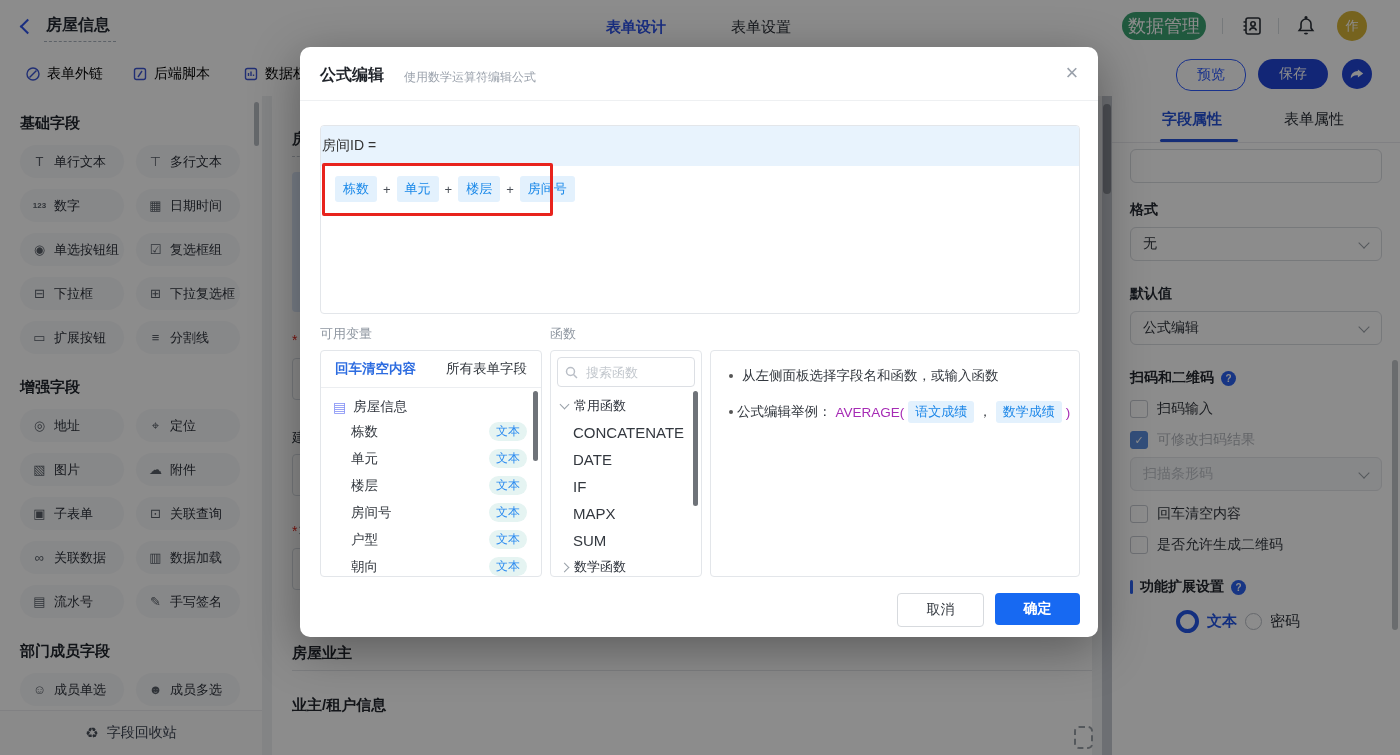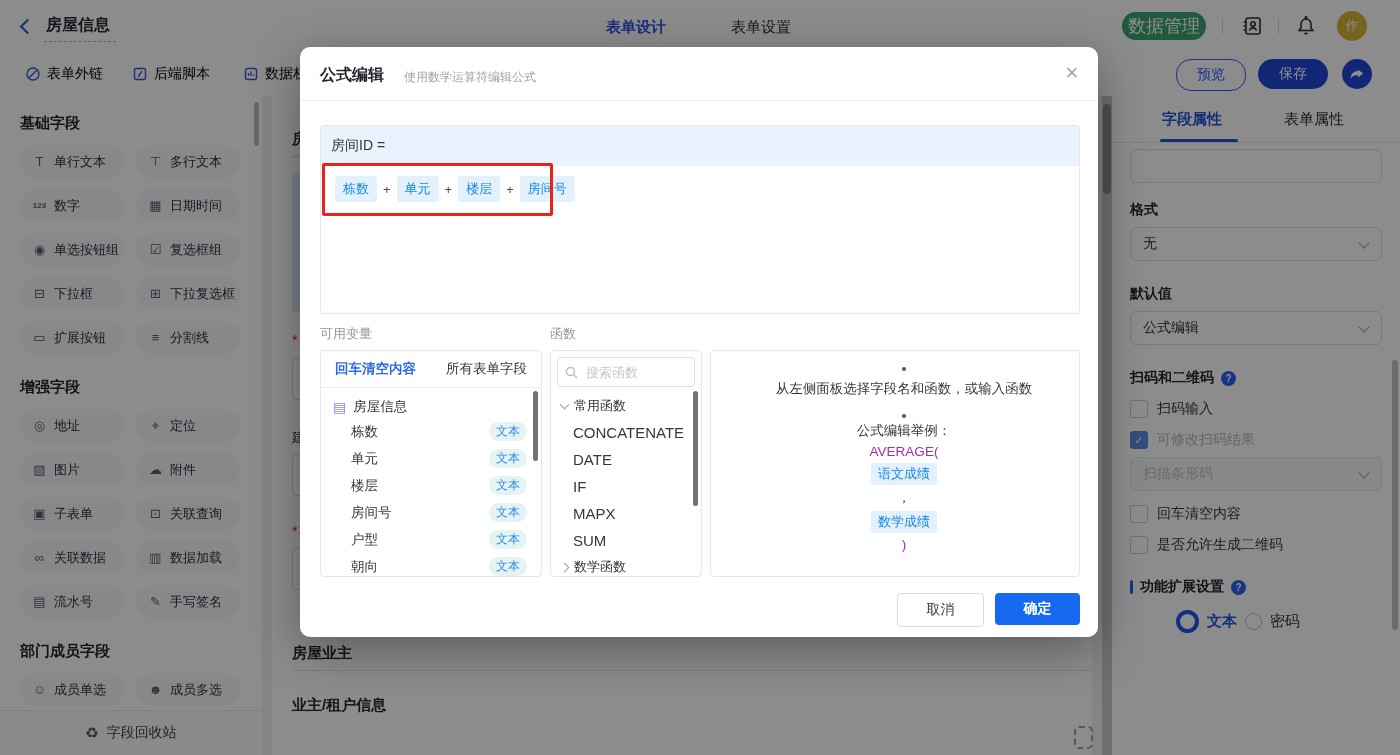--- a/index.html
+++ b/index.html
@@ -88,21 +88,21 @@
 
   
   .dim{position:absolute;left:0;top:0;width:1400px;height:755px;background:rgba(0,0,0,0.45);z-index:5;}
   .modal{position:absolute;left:300px;top:47px;width:798px;height:590px;background:#fff;border-radius:10px;box-shadow:0 12px 48px rgba(0,0,0,.35);z-index:10;}
   .m-title{position:absolute;left:20px;top:18px;font-size:16px;font-weight:700;color:#1f2329;}
   .m-sub{position:absolute;left:104px;top:22px;font-size:12px;color:#9ca3ad;}
   .m-close{position:absolute;left:756px;top:10px;width:32px;height:32px;font-size:22px;color:#9aa1ab;display:flex;align-items:center;justify-content:center;cursor:pointer;}
   .m-hdr-line{position:absolute;left:0;top:53px;width:798px;border-top:1px solid #eef0f2;}
 
   .f-box{position:absolute;left:20px;top:78px;width:758px;height:187px;border:1px solid #e3e6ea;border-radius:4px;overflow:hidden;}
-  .f-band{height:40px;background:#e8f3fd;display:flex;align-items:center;padding:0 10px;font-size:14px;color:#333;}
+  .f-band{height:40px;background:#e8f3fd;display:flex;align-items:center;padding:0 1px;font-size:14px;color:#333;}
   .tok-row{position:absolute;left:14px;top:50px;display:flex;align-items:center;gap:6px;}
   .tok{background:#e3f1fd;color:#1787e8;font-size:13px;padding:4px 8px;border-radius:3px;cursor:pointer;}
   .op{color:#4a4f57;font-size:13px;}
   .red-box{position:absolute;left:1px;top:37px;width:225px;height:47px;border:3px solid #e8231d;border-radius:2px;pointer-events:none;}
 
   .m-caption{position:absolute;top:278px;font-size:13px;color:#8f97a1;}
   .vbox{position:absolute;left:20px;top:303px;width:220px;height:225px;border:1px solid #e3e6ea;border-radius:4px;overflow:hidden;}
   .v-tabs{height:36px;border-bottom:1px solid #eceef1;display:flex;align-items:center;justify-content:space-between;padding:0 14px;font-size:13.5px;}
   .v-tab-cur{color:#2d6ce0;font-weight:600;cursor:pointer;}
   .v-tab-all{color:#33383f;cursor:pointer;font-family:Liberation Serif, serif;}
@@ -118,21 +118,21 @@
   .fn-search input{position:absolute;left:26px;top:0;width:110px;height:26px;border:none;outline:none;font-size:13px;color:#333;font-family:inherit;background:transparent;}
   .fn-search input::placeholder{color:#c2c7cd;}
   .sic{position:absolute;left:7px;top:7px;}
   .fn-group{display:flex;align-items:center;gap:6px;padding:4px 10px;font-size:13px;color:#2c313a;cursor:pointer;}
   .chev-d{width:6px;height:6px;border-right:1.5px solid #98a0a8;border-bottom:1.5px solid #98a0a8;transform:rotate(45deg);margin-top:-3px;}
   .chev-r{width:6px;height:6px;border-right:1.5px solid #98a0a8;border-bottom:1.5px solid #98a0a8;transform:rotate(-45deg);}
   .fn-item{padding:5px 10px 5px 22px;font-size:15px;color:#33383f;cursor:pointer;}
   .fn-thumb{position:absolute;right:3px;top:40px;width:5px;height:115px;border-radius:3px;background:#6f7379;}
 
   .tipbox{position:absolute;left:410px;top:303px;width:368px;height:225px;border:1px solid #e3e6ea;border-radius:4px;padding:0;}
-  .tip-line{display:flex;align-items:center;gap:9px;margin:16px 0 0 18px;font-size:13.5px;color:#33383f;flex-direction:column;}
+  .tip-line{display:flex;align-items:center;gap:9px;margin:16px 0 0 18px;font-size:13.5px;color:#33383f;}
   .dot{width:4px;height:4px;border-radius:50%;background:#555;flex:none;}
   .tip2{flex-wrap:wrap;gap:4px;}
   .fn-name{color:#a62bb5;text-align:center;}
   .chip{background:#e3f1fd;color:#1b86e8;font-size:13px;padding:2px 7px;border-radius:3px;cursor:pointer;}
 
   .m-cancel{position:absolute;left:597px;top:546px;width:85px;height:32px;border:1px solid #d7dade;border-radius:4px;background:#fff;font-size:14px;color:#33383f;display:flex;align-items:center;justify-content:center;cursor:pointer;}
   .m-ok{position:absolute;left:695px;top:546px;width:85px;height:32px;border-radius:4px;background:#1769f2;font-size:14px;color:#fff;font-weight:600;display:flex;align-items:center;justify-content:center;cursor:pointer;}
 </style>
 </head>
 <body>

